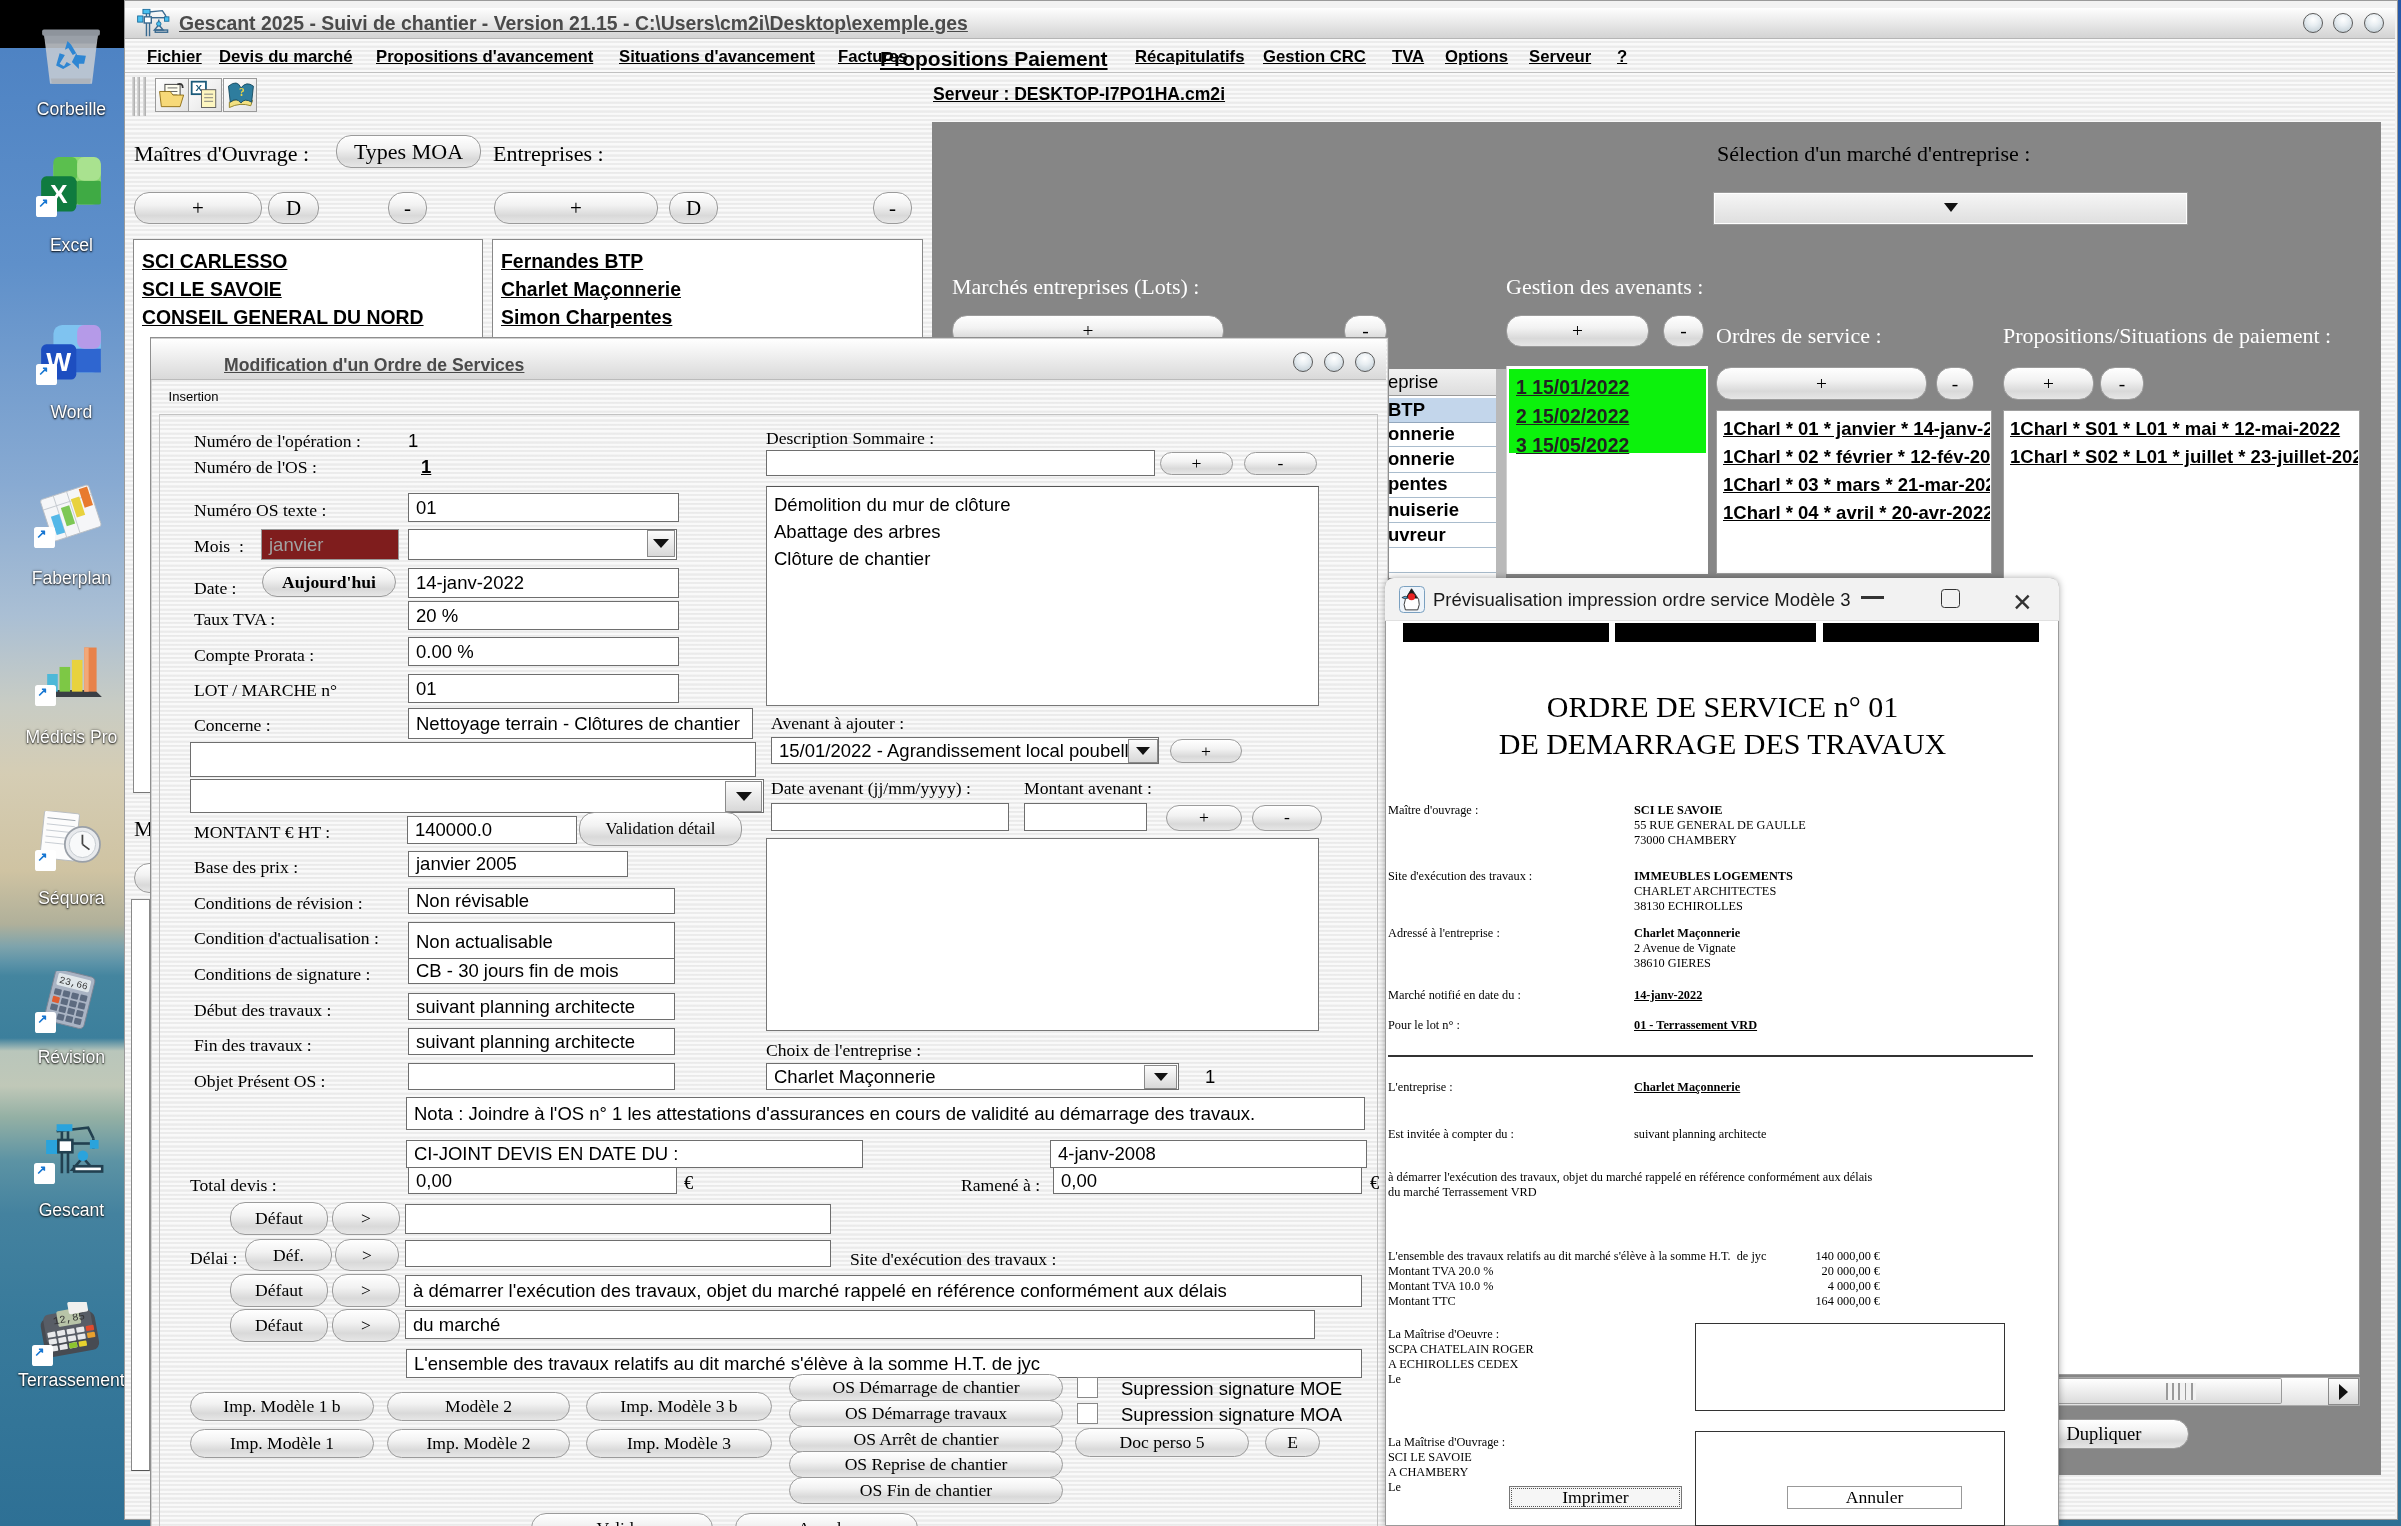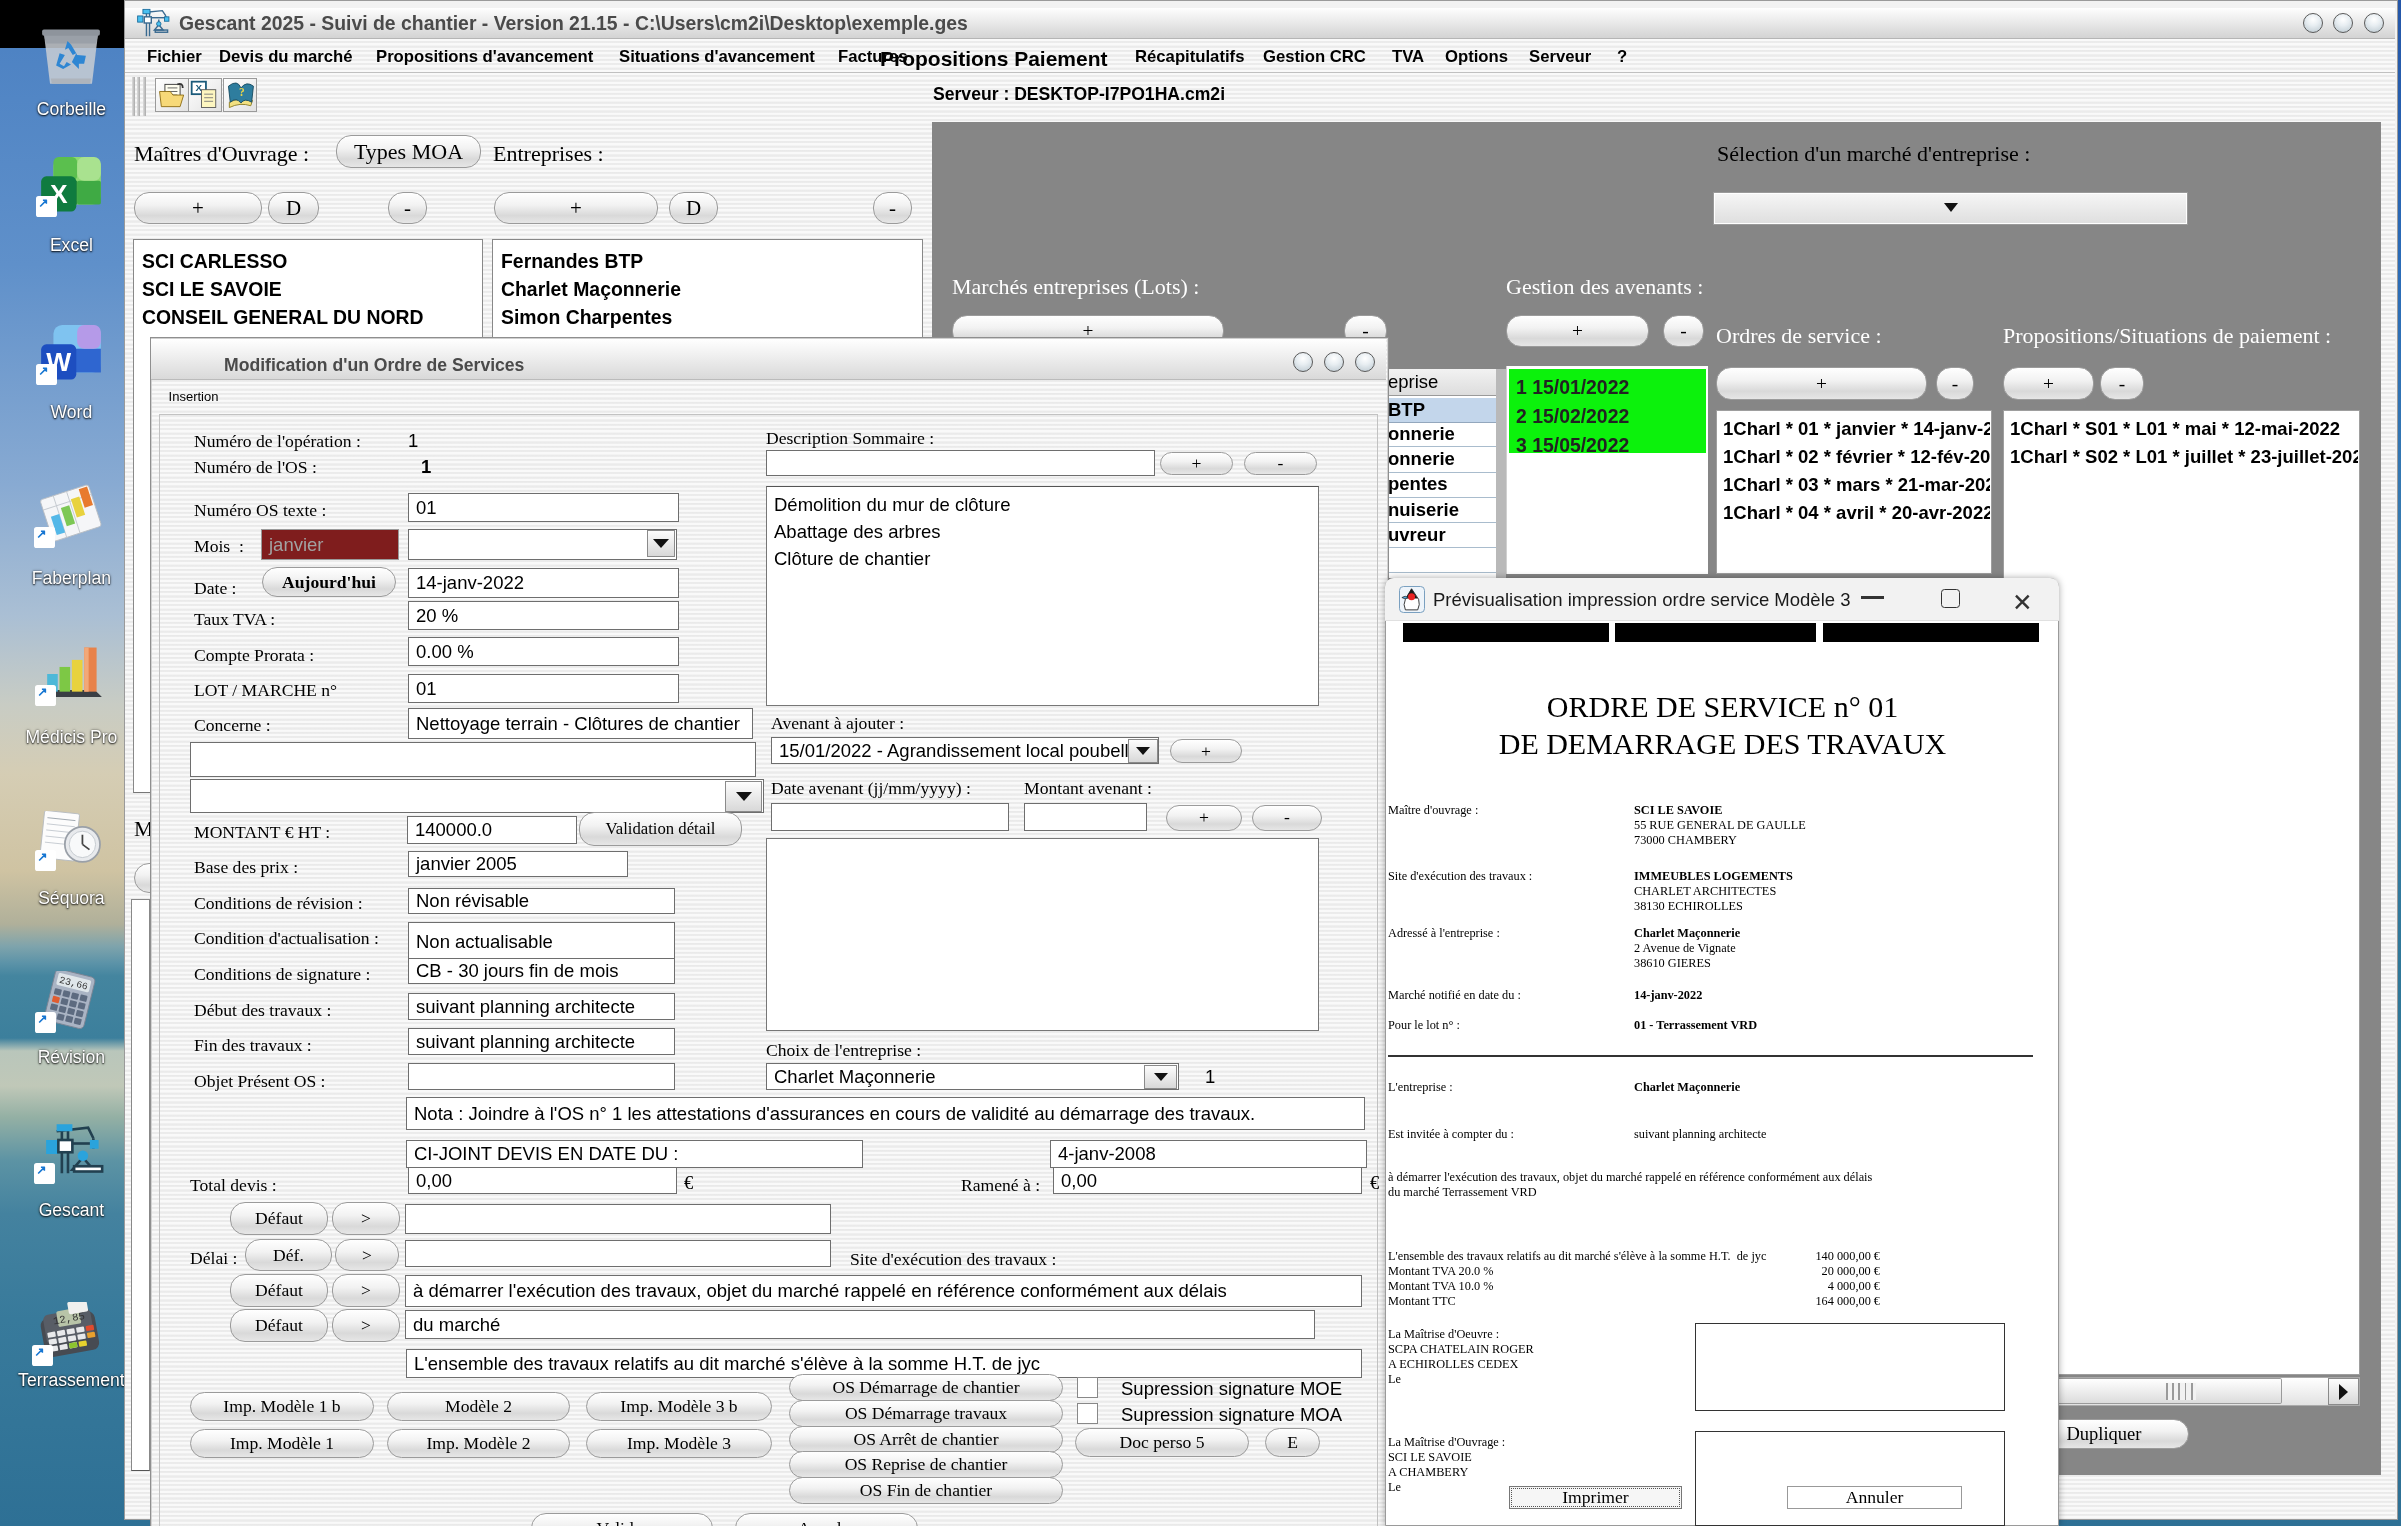--- a/index.html
+++ b/index.html
@@ -7,21 +7,21 @@
 body { font-family:"Liberation Sans", sans-serif; position:relative;
   background:linear-gradient(180deg,
     #4a80c2 0px, #5f90ca 264px, #88aad2 484px, #aabfd4 616px,
     #c8ccc4 704px, #d5cdb4 774px, #cfc3a2 871px, #b0b09a 924px,
     #7fa4ac 946px, #5c93a8 963px, #44859f 976px, #3c7f9c 1038px,
     #b9c6bb 1051px, #c0c8b8 1086px, #94b0a4 1117px, #5c93a4 1161px,
     #44829f 1214px, #387a9b 1319px, #2e7095 1526px);
 }
 .abs { position:absolute; }
 .serif { font-family:"Liberation Serif", serif; }
-.sb { font-weight:bold; }
+.sb { font-weight:bold;text-decoration:underline; }
 
 .stripes { background:repeating-linear-gradient(180deg,#f9f9f9 0px,#f9f9f9 1.8px,#e9e9e9 2.6px,#eeeeee 4.4px); }
 
 .pill { position:absolute; border:1.8px solid #9b9b9b; border-radius:15px;
   background:linear-gradient(180deg,#ffffff 0%,#f2f2f2 40%,#d9d9d9 75%,#e6e6e6 100%);
   font-family:"Liberation Serif", serif; color:#000; display:flex; align-items:center; justify-content:center; }
 
 .fld { position:absolute; background:#fff; border:1.8px solid #6e6e6e;
   font-family:"Liberation Sans", sans-serif; display:flex; align-items:center;
   padding-left:7px; white-space:nowrap; overflow:hidden; }

